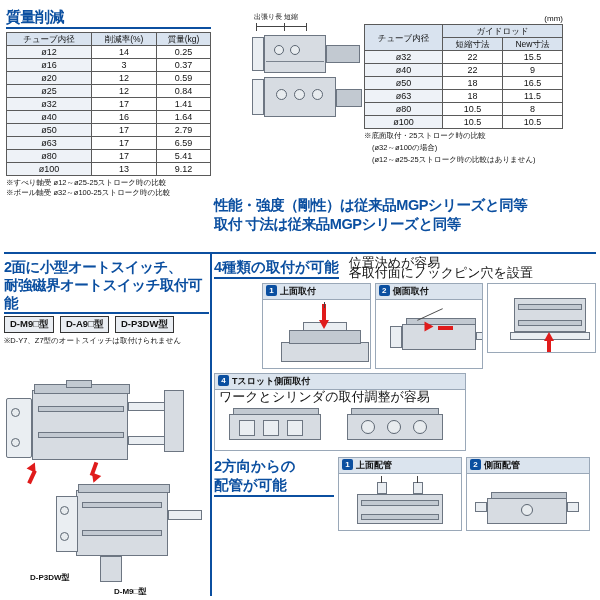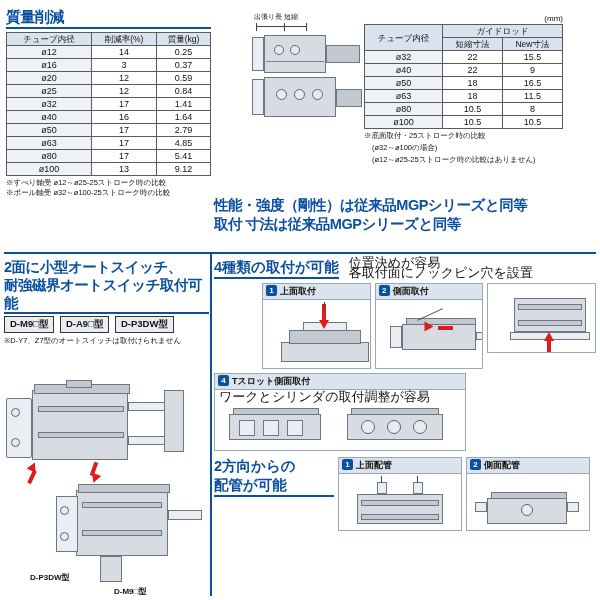--- a/index.html
+++ b/index.html
@@ -176,21 +176,21 @@
             <td>1.64</td>
           </tr>
       <tr>
             <td class="first">ø50</td>
             <td>17</td>
             <td>2.79</td>
           </tr>
       <tr>
             <td class="first">ø63</td>
             <td>17</td>
-            <td>4.85</td>
+            <td>6.59</td>
           </tr>
       <tr>
             <td class="first">ø80</td>
             <td>17</td>
             <td>5.41</td>
           </tr>
       <tr>
             <td class="first">ø100</td>
             <td>13</td>
             <td>9.12</td>

